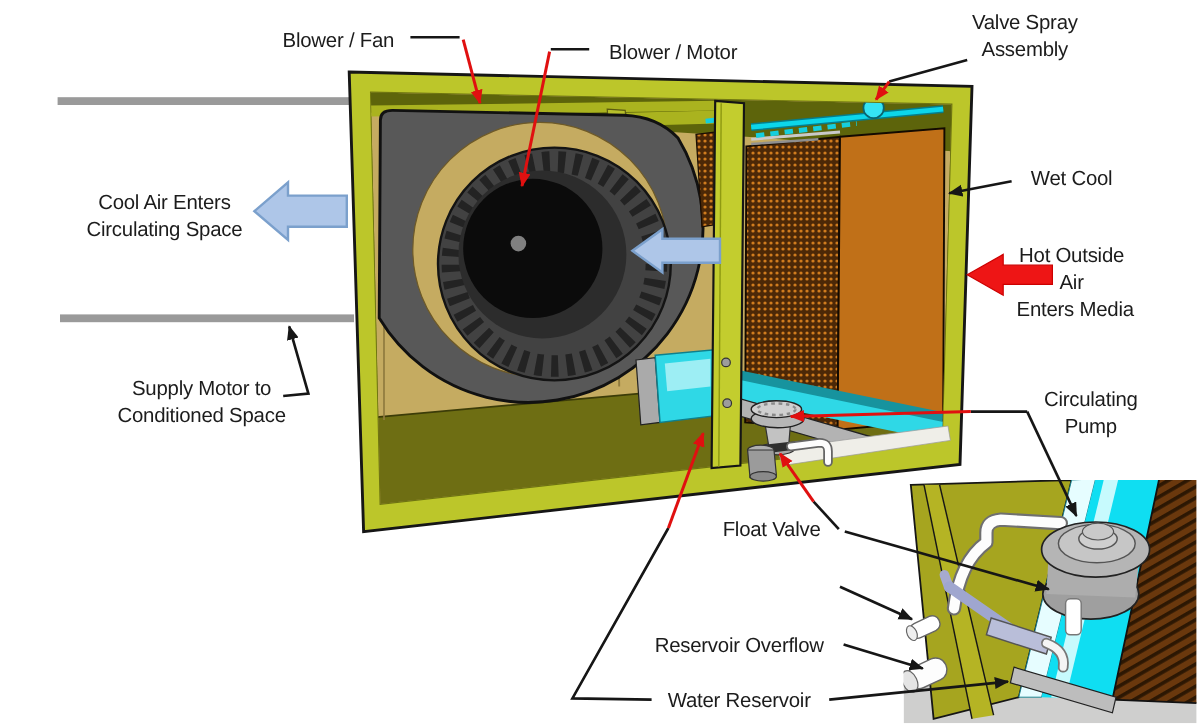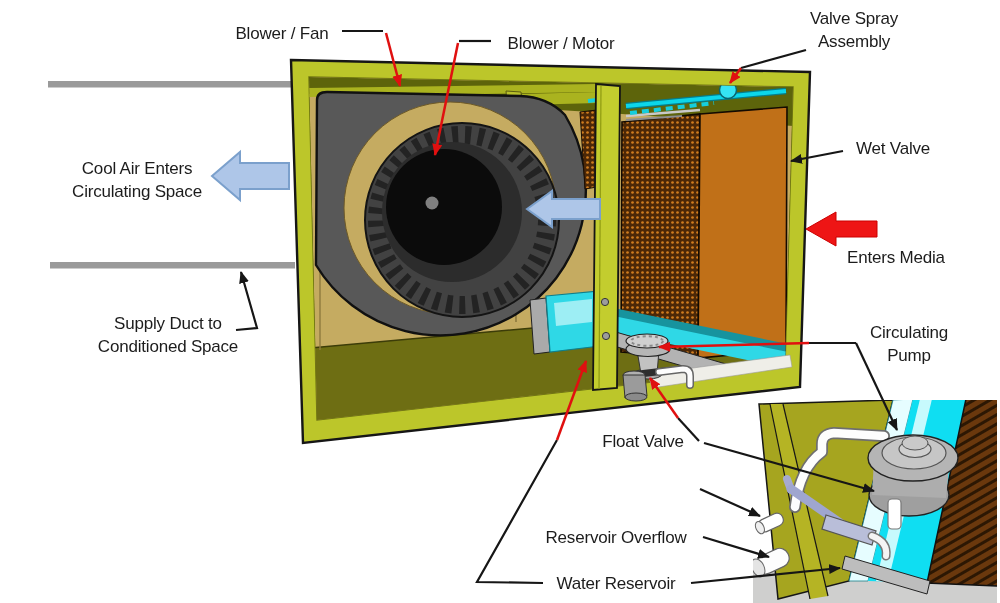--- a/index.html
+++ b/index.html
@@ -205,24 +205,25 @@
 
   <polygon points="212,176 240,152 240,163 289,163 289,189 240,189 240,200" fill="#aec6e8" stroke="#7ba0cc" stroke-width="2"></polygon>
   <polygon points="527,209 552,191 552,199 600,199 600,219 552,219 552,227" fill="#aec6e8" stroke="#7ba0cc" stroke-width="2"></polygon>
   <polygon points="806,229 836,212 836,221 877,221 877,237 836,237 836,246" fill="#ee1515" stroke="#c00" stroke-width="1"></polygon>
 </svg>
 
 <div class="lbl" style="left:282px;top:22px;">Blower / Fan</div>
 <div class="lbl" style="left:561px;top:32px;">Blower / Motor</div>
 <div class="lbl" style="left:854px;top:7px;">Valve Spray
 Assembly</div>
-<div class="lbl" style="left:893px;top:137px;">Wet Valve</div>
+<div class="lbl" style="left:893px;top:137px;">Wet Cool</div>
+<div class="lbl" style="left:893px;top:201px;">Hot Outside Air</div>
 <div class="lbl" style="left:896px;top:246px;text-align:center;">Enters Media</div>
 <div class="lbl" style="left:137px;top:157px;">Cool Air Enters
 Circulating Space</div>
-<div class="lbl" style="left:168px;top:312px;">Supply Duct to
+<div class="lbl" style="left:168px;top:312px;">Supply Motor to
 Conditioned Space</div>
 <div class="lbl" style="left:909px;top:321px;">Circulating
 Pump</div>
 <div class="lbl" style="left:643px;top:430px;">Float Valve</div>
 <div class="lbl" style="left:616px;top:572px;">Water Reservoir</div>
 <div class="lbl" style="left:616px;top:526px;">Reservoir Overflow</div>
 </div>
 
 </body></html>

